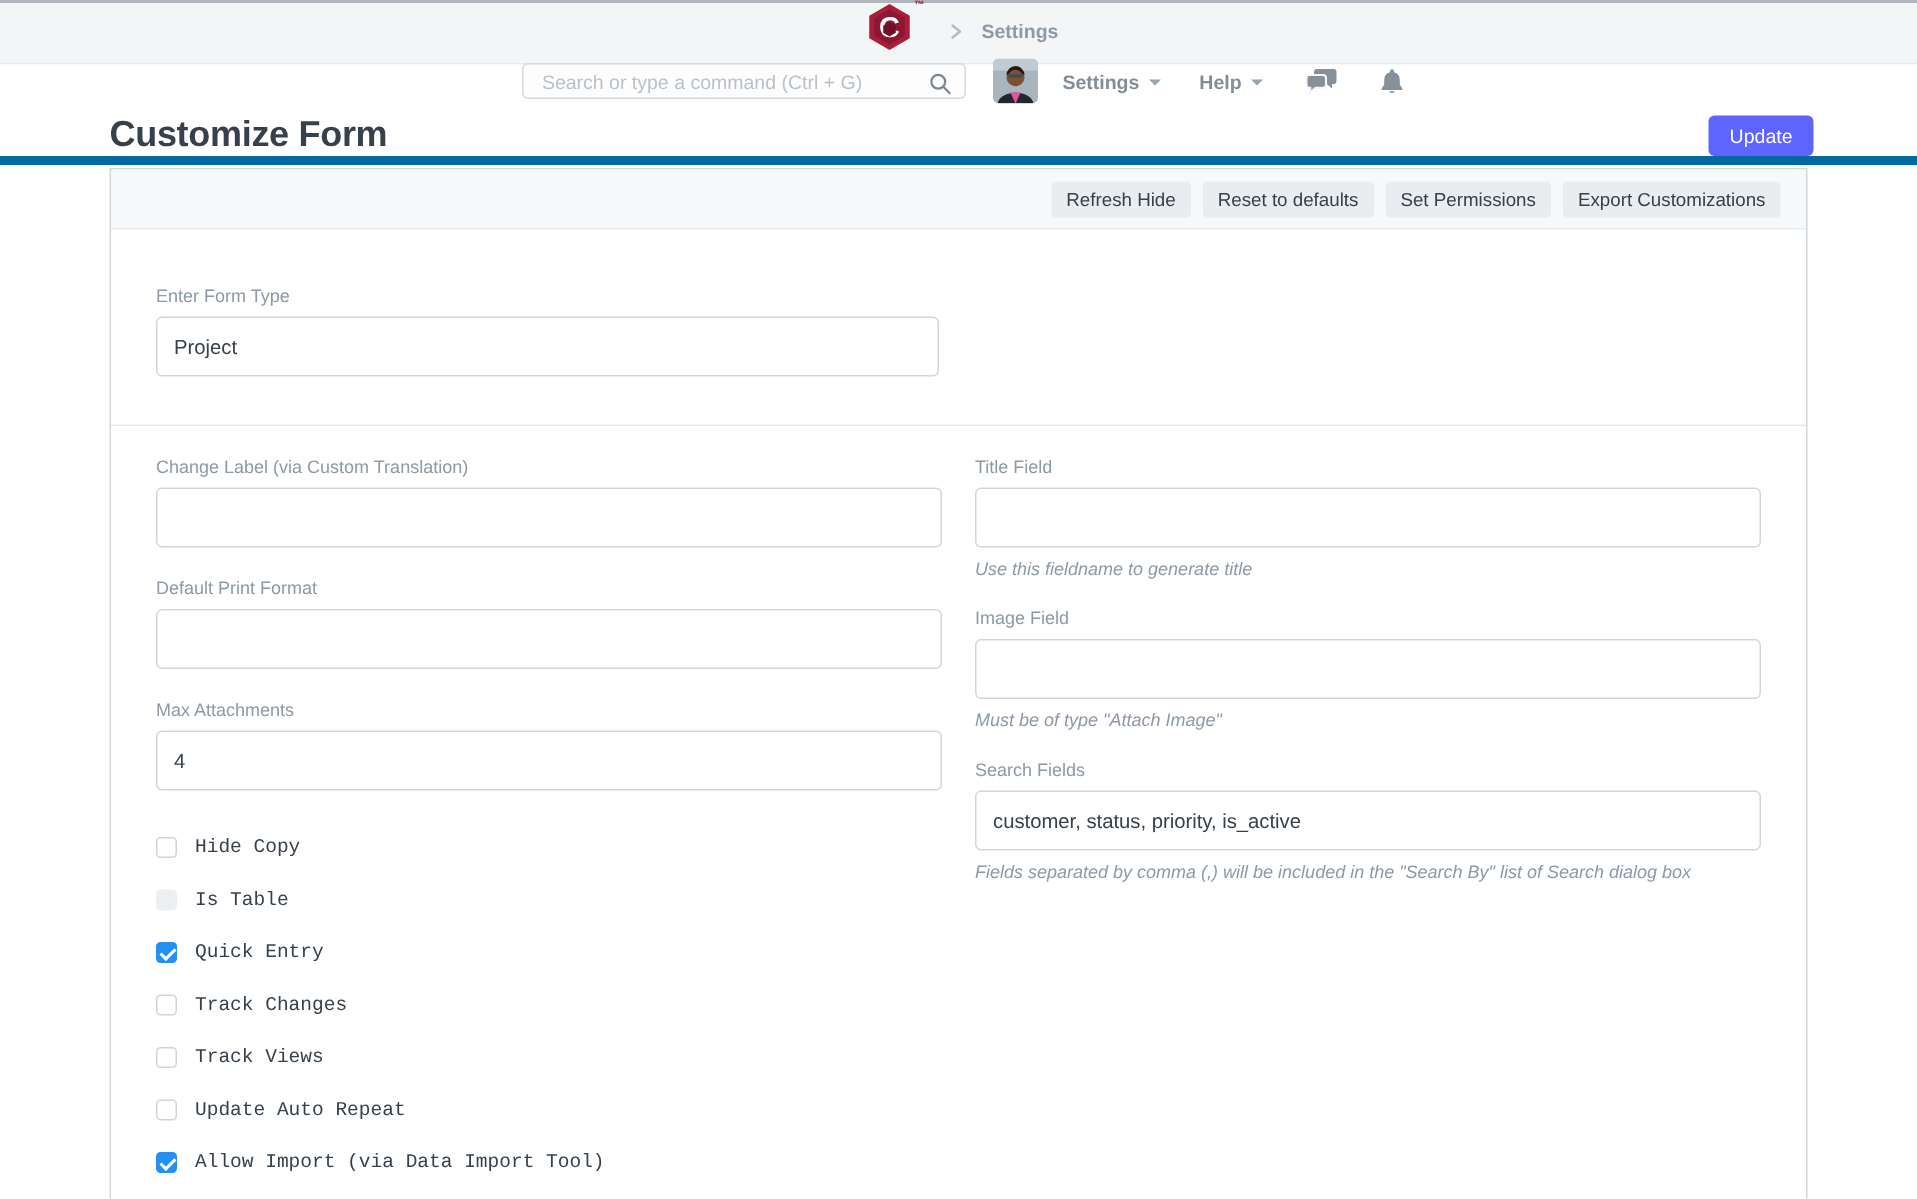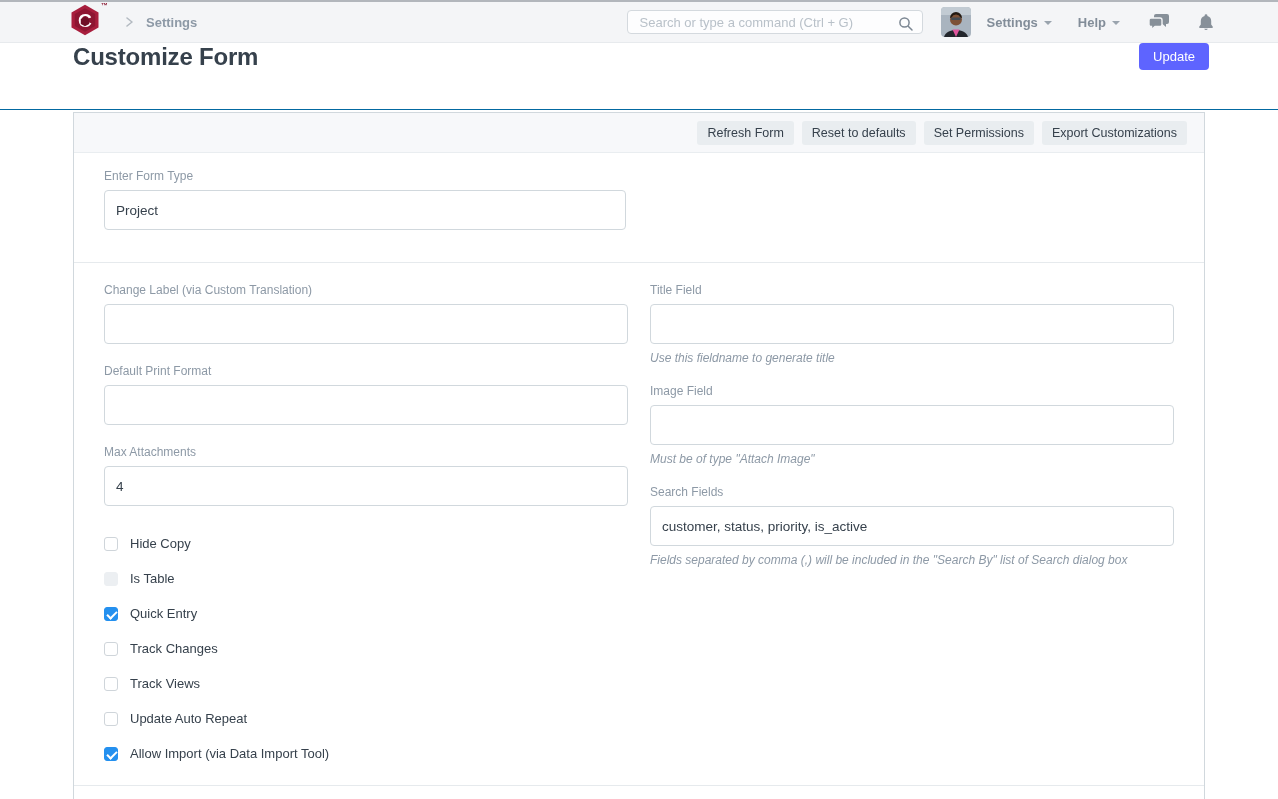--- a/index.html
+++ b/index.html
@@ -8,20 +8,21 @@
     font-family: "Liberation Sans", "DejaVu Sans", sans-serif;
     background:#ffffff; color:#36414c;
   }
   .topstrip { height:2px; background:#b2b6bc; }
 
   
   .navbar {
     height:41px; background:#f4f5f7; border-bottom:1px solid #e7eaed;
     display:flex; align-items:center; justify-content:space-between;
     padding:0 64px 0 70px;
+    flex-direction:column;
   }
   .nav-left { display:flex; align-items:center; }
   .logo-wrap { position:relative; display:flex; align-items:flex-start; cursor:pointer; }
   .logo-tm { font-size:7px; color:#8e1f38; margin-left:1px; margin-top:-2px; font-weight:bold; }
   .crumb-chevron { margin:0 10px 0 14px; display:flex; align-items:center; }
   .breadcrumb { font-size:13px; font-weight:700; color:#8d99a6; cursor:pointer; }
   .nav-right { display:flex; align-items:center; }
   .searchbox { position:relative; width:296px; margin-right:18px; }
   .searchbox input {
     width:100%; height:24px; border:1px solid #d4d9de; border-radius:4px;
@@ -31,22 +32,22 @@
   .searchbox input::placeholder { color:#b9c1c9; }
   .search-icon { position:absolute; right:9px; top:6px; }
   .avatar { width:30px; height:30px; border-radius:4px; overflow:hidden; margin-right:16px; cursor:pointer; flex:none; }
   .nav-item { display:flex; align-items:center; font-size:13px; font-weight:700; color:#828d99; cursor:pointer; }
   .nav-item + .nav-item { margin-left:26px; }
   .caret { width:0; height:0; border-left:4px solid transparent; border-right:4px solid transparent; border-top:4px solid #9aa4ae; margin-left:6px; margin-top:2px; }
   .nav-icon { margin-left:28px; cursor:pointer; display:flex; align-items:center; }
 
   
   .page-head {
-    height:67px; background:#fff; border-bottom:1px solid #0369a1;
-    display:flex; align-items:flex-start; justify-content:space-between;
+    height:67px; background:#fff; border-bottom:6px solid #0369a1;
+    display:flex; align-items:flex-end; justify-content:space-between;
     padding:0 69px 0 73px;
   }
   .page-title { font-size:24px; font-weight:700; color:#36414c; letter-spacing:-0.2px; }
   .btn-primary {
     background:#5e64ff; color:#fff; border:none; border-radius:4px;
     font-size:13px; font-family:inherit; padding:6px 14px; cursor:pointer;
   }
 
   
   .content { padding:2px 73px 0 73px; }
@@ -75,21 +76,21 @@
     padding:0 11px; font-size:13.5px; color:#36414c; background:#fff;
     font-family:inherit; outline:none;
   }
   .field { margin-bottom:20px; }
   .field.narrow input { max-width:522px; }
   .field.with-help { margin-bottom:19px; }
   .help { font-size:12px; color:#8d99a6; margin-top:7px;font-style:italic; }
 
   
   .cb-list { margin-top:6px; padding-bottom:6px; }
-  .cbrow { display:flex; align-items:center; height:35px; cursor:pointer; }
+  .cbrow { display:flex; align-items:center; height:35px; cursor:pointer;font-family:Liberation Mono, monospace; }
   .cb {
     width:14px; height:14px; border:1px solid #cfd5da; border-radius:3px;
     margin-right:12px; position:relative; background:#fff; flex:none;
   }
   .cb.checked { background:#2490ef; border-color:#2490ef; }
   .cb.checked::after {
     content:""; position:absolute; left:4px; top:1px; width:4px; height:8px;
     border:solid #fff; border-width:0 2px 2px 0; transform:rotate(45deg);
   }
   .cb.disabled { background:#eceff2; border-color:#eceff2; }
@@ -166,28 +167,28 @@
 
 <div class="page-head">
   <h1 class="page-title">Customize Form</h1>
   <button class="btn-primary">Update</button>
 </div>
 
 <div class="content">
   <div class="card">
 
     <div class="card-toolbar">
-      <button class="btn-toolbar">Refresh Form</button>
+      <button class="btn-toolbar">Refresh Hide</button>
       <button class="btn-toolbar">Reset to defaults</button>
       <button class="btn-toolbar">Set Permissions</button>
       <button class="btn-toolbar">Export Customizations</button>
     </div>
 
     <section class="sec sec1">
-      <div class="field narrow" style="margin-bottom:0;">
+      <div class="field narrow" style="margin-bottom:0;margin-top:21px;">
         <label>Enter Form Type</label>
         <input type="text" value="Project" style="">
       </div>
     </section>
 
     <section class="sec sec2">
       <div class="col">
         <div class="field">
           <label>Change Label (via Custom Translation)</label>
           <input type="text" value="" style="">

